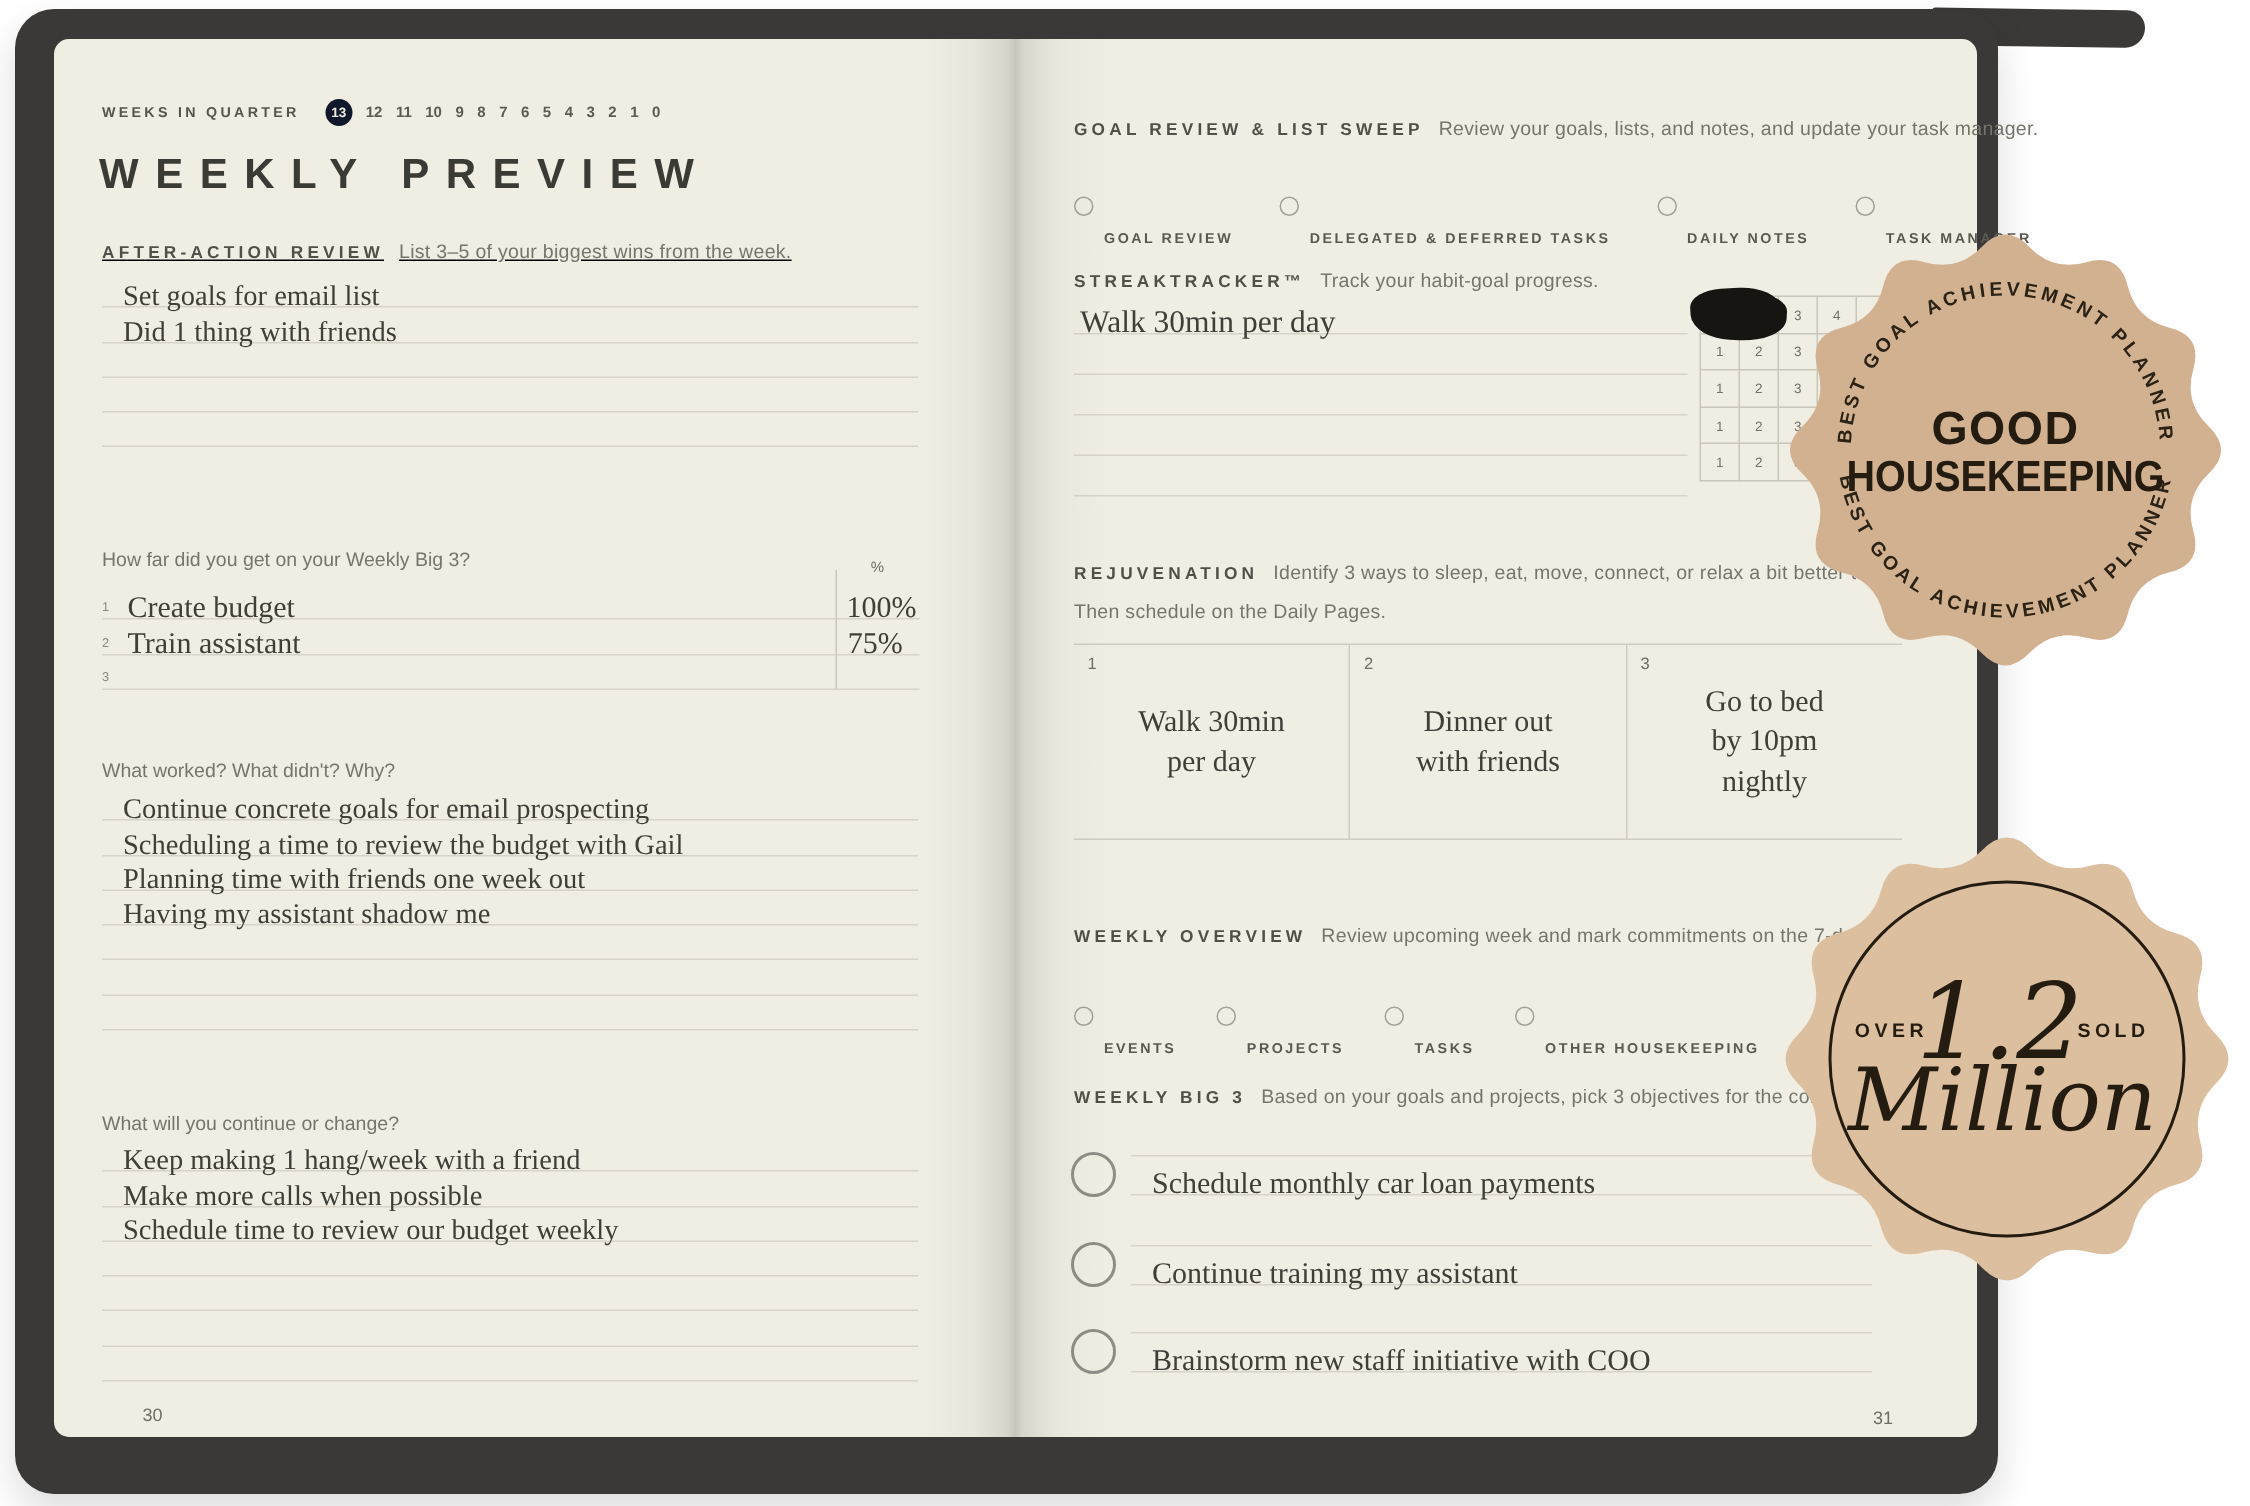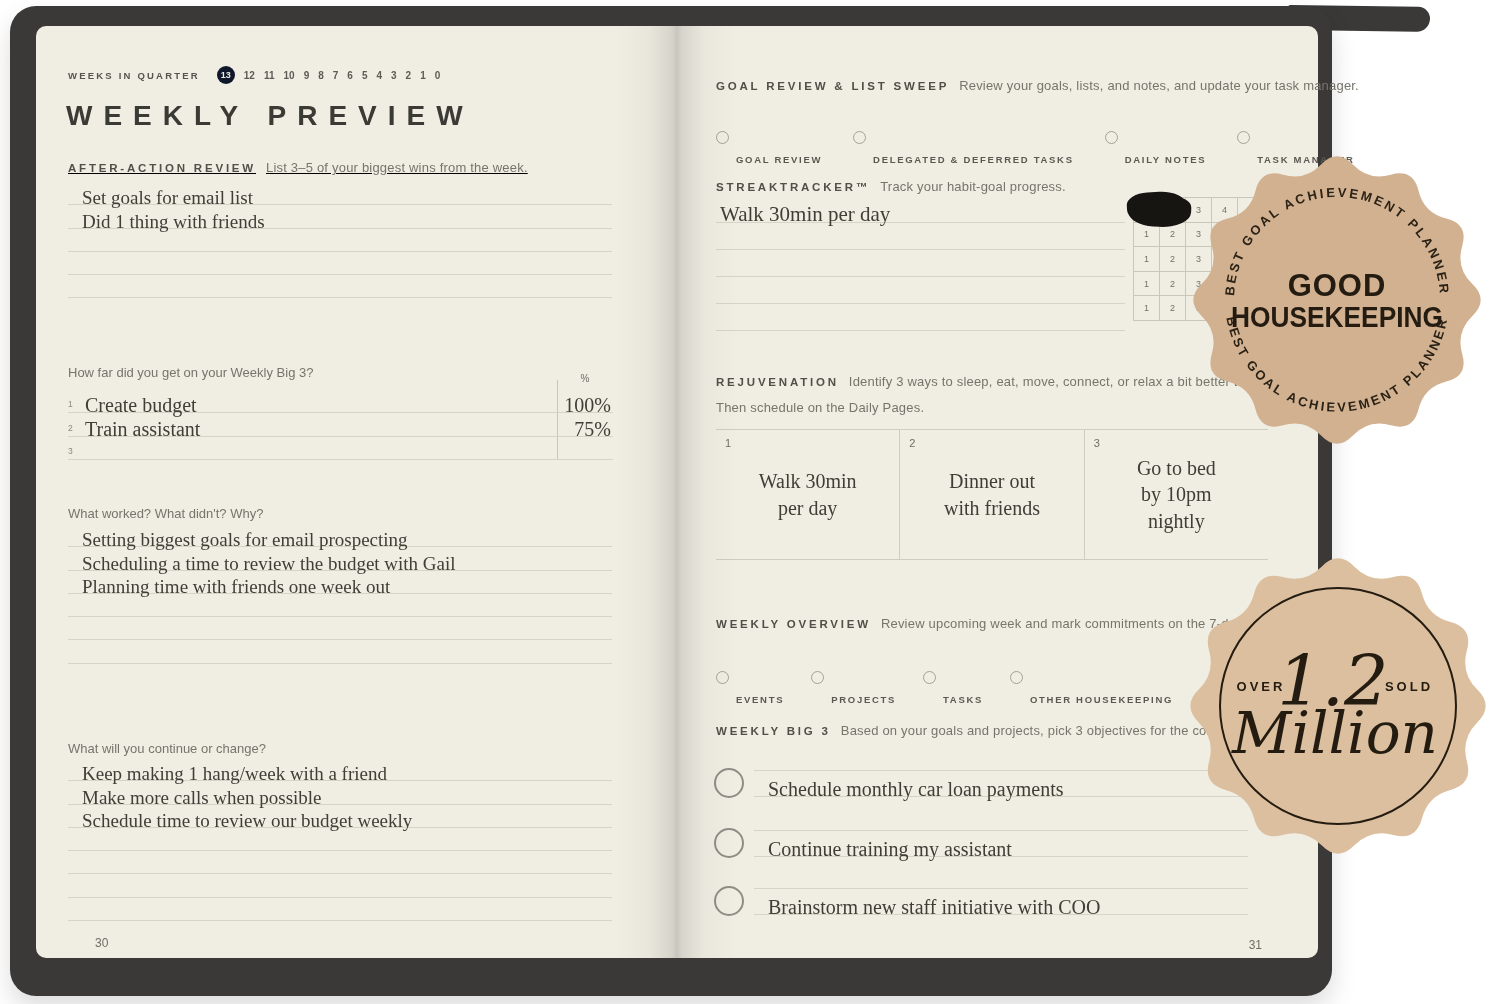--- a/index.html
+++ b/index.html
@@ -147,39 +147,42 @@
   <div class="b3divider abs" style="left:557px;top:380px;height:80px;"></div>
   <div class="lines" style="left:68px;top:390px;width:545px;">
     <div class="b3row">
       <span class="b3num">1</span>
       <span class="b3text hand h20" style="padding-left:0;">Create budget</span>
       <span class="b3pct hand h20" style="padding-left:0;">100%</span>
     </div>
     <div class="b3row">
       <span class="b3num">2</span>
       <span class="b3text hand h20" style="padding-left:0;">Train assistant</span>
-      <span class="b3pct hand h20" style="padding-left:0;">75%</span>
+      <span class="b3pct hand h20" style="padding-left:0;text-align:center;">75%</span>
     </div>
     <div class="b3row">
       <span class="b3num">3</span>
       <span class="b3text hand h20" style="padding-left:0;"></span>
       <span class="b3pct hand h20" style="padding-left:0;"></span>
     </div>
   </div>
 
   <div class="abs q" style="left:68px;top:506px;">What worked? What didn't? Why?</div>
   <div class="lines" style="left:68px;top:524px;width:544px;">
     <div class="ln">
-        <span class="hand">Setting biggest goals for email prospecting</span>
+        <span class="hand">Continue concrete goals for email prospecting</span>
       </div>
     <div class="ln">
         <span class="hand">Scheduling a time to review the budget with Gail</span>
       </div>
     <div class="ln">
         <span class="hand">Planning time with friends one week out</span>
+      </div>
+    <div class="ln">
+        <span class="hand">Having my assistant shadow me</span>
       </div>
     <div class="ln"></div>
     <div class="ln"></div>
     <div class="ln"></div>
   </div>
 
   <div class="abs q" style="left:68px;top:741px;">What will you continue or change?</div>
   <div class="lines" style="left:68px;top:758px;width:544px;">
     <div class="ln">
         <span class="hand">Keep making 1 hang/week with a friend</span>

